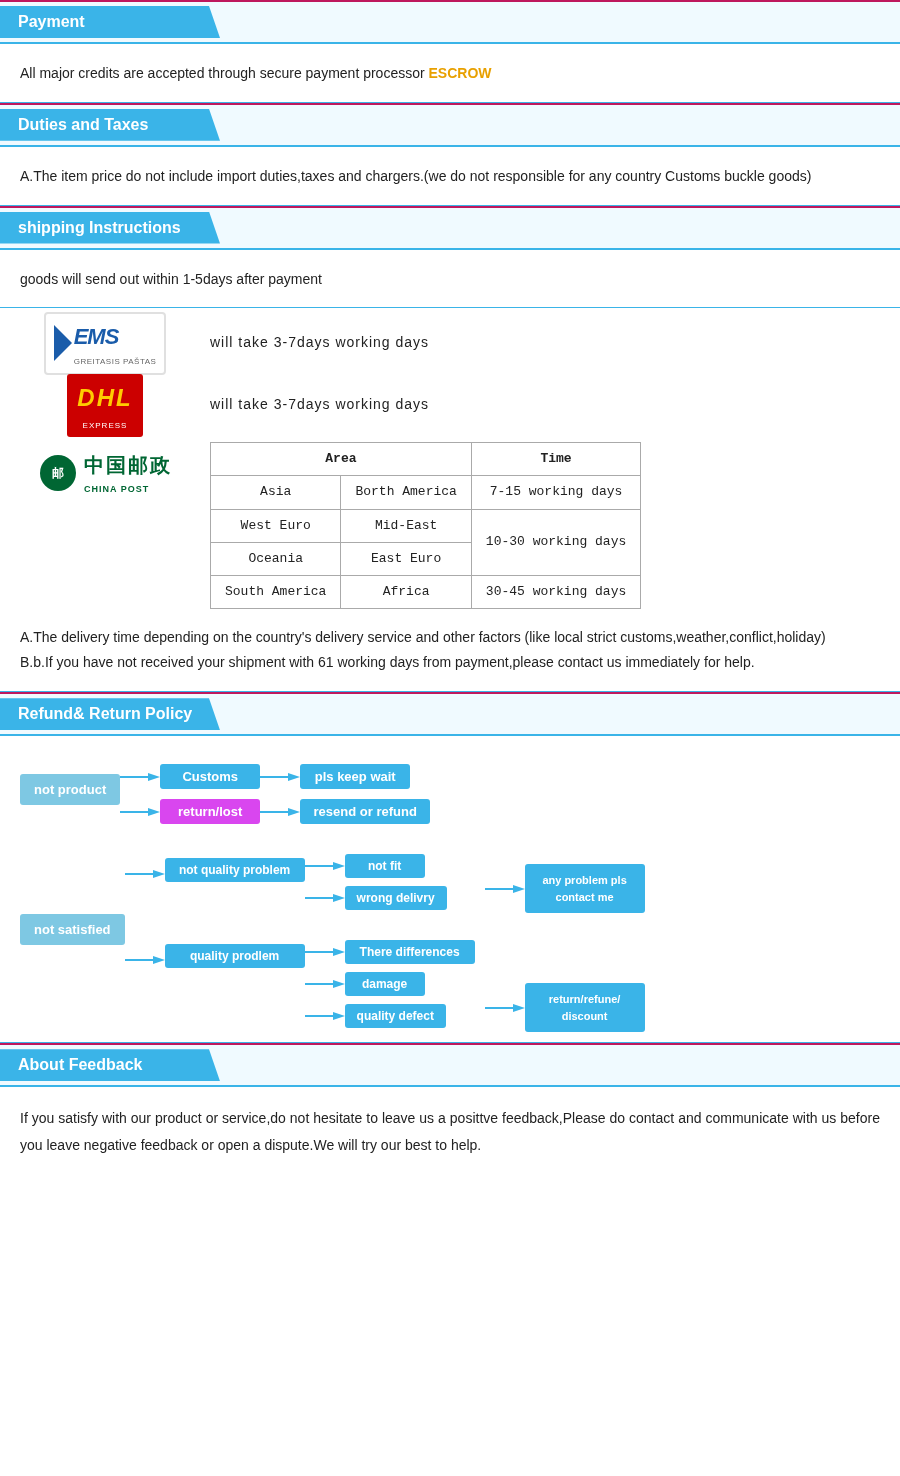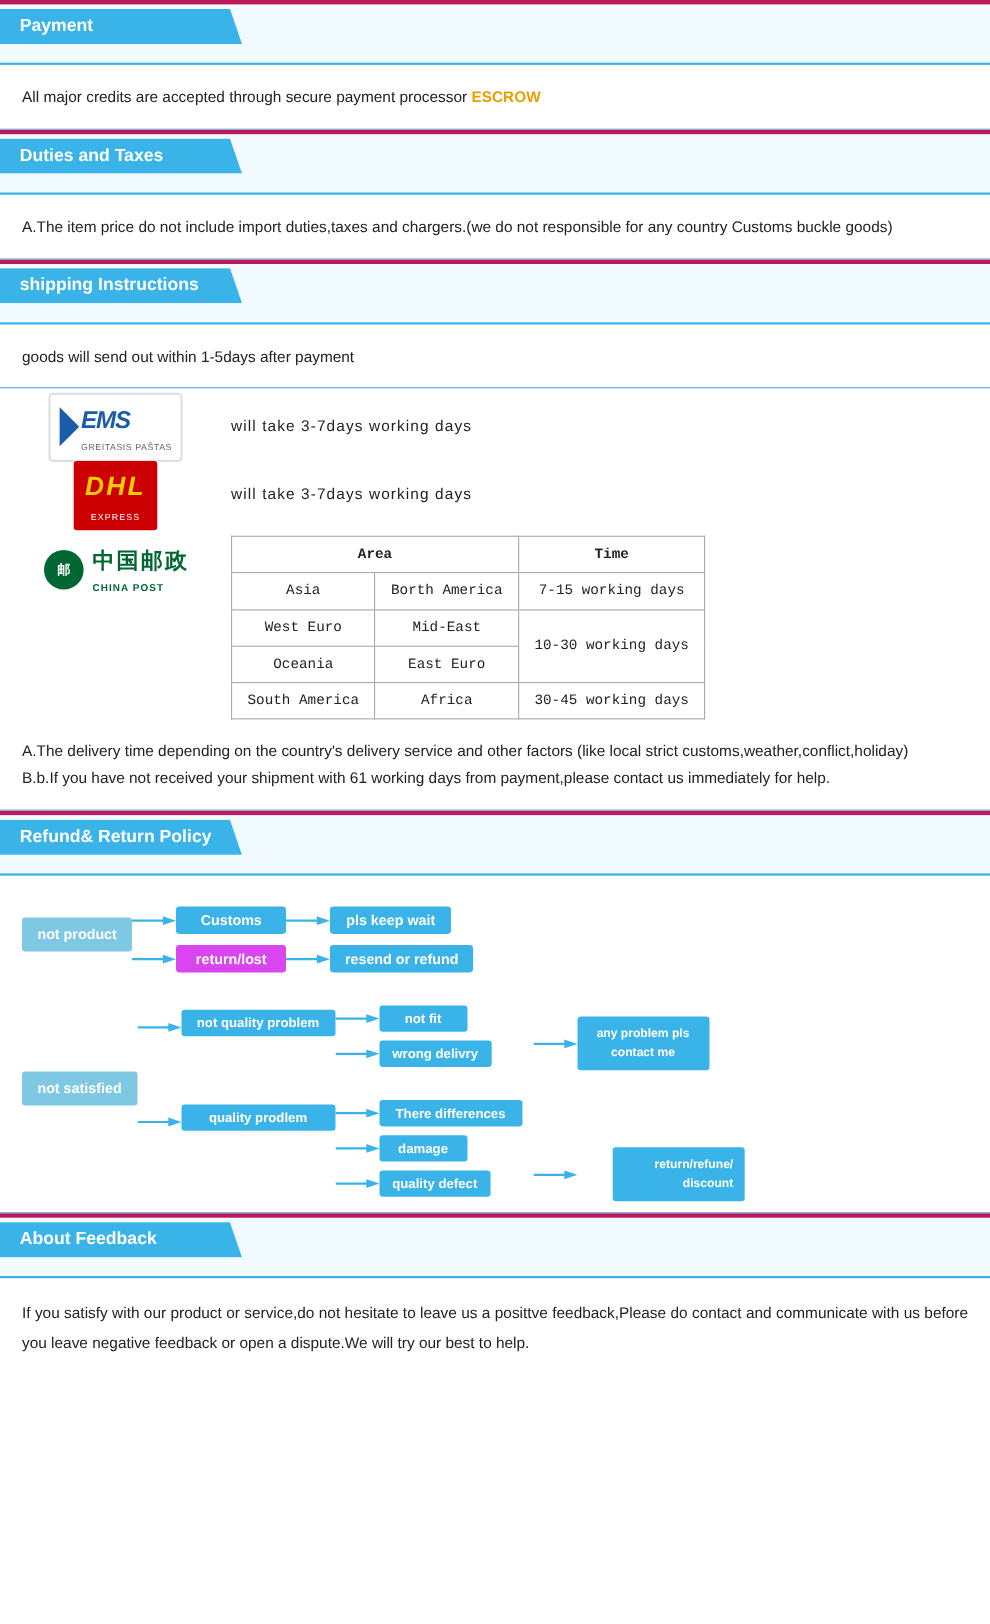--- a/index.html
+++ b/index.html
@@ -20,23 +20,23 @@
       font-size: 16px;
       font-weight: bold;
       padding: 7px 18px;
       display: inline-block;
       position: relative;
       margin-bottom: 0;
       clip-path: polygon(0 0, 95% 0, 100% 100%, 0 100%);
       min-width: 220px;
     }
     .section-header-wrap {
-      border-top: 4px solid #be185d;
+      border-top: 2px solid #be185d;
       border-bottom: 2px solid #3ab4e8;
-      padding: 4px 0 17px 0;
+      padding: 4px 0 4px 0;
       margin-bottom: 8px;
       background: #f0faff;
     }
 
     .section-body {
       padding: 10px 20px 16px 20px;
       line-height: 1.7;
       color: #222;
     }
 
@@ -410,21 +410,21 @@
               <line x1="0" y1="10" x2="32" y2="10" stroke="#3ab4e8" stroke-width="2"></line>
               <polygon points="28,6 40,10 28,14" fill="#3ab4e8"></polygon>
             </svg>
           <div class="flow-box" style="background:#3ab4e8;color:#fff;min-width:120px;font-size:11px;text-align:center;padding:8px 10px;line-height:1.5;">any  problem  pls<br>contact  me</div>
         </div>
         <div style="display:flex;align-items:center;margin-top:30px;">
           <svg width="40" height="20">
               <line x1="0" y1="10" x2="32" y2="10" stroke="#3ab4e8" stroke-width="2"></line>
               <polygon points="28,6 40,10 28,14" fill="#3ab4e8"></polygon>
             </svg>
-          <div class="flow-box" style="background:#3ab4e8;color:#fff;min-width:120px;font-size:11px;text-align:right;padding:8px 10px;line-height:1.5;margin-left:32px;">return/refune/<br>discount</div>
+          <div class="flow-box" style="background:#3ab4e8;color:#fff;min-width:120px;font-size:11px;text-align:center;padding:8px 10px;line-height:1.5;">return/refune/<br>discount</div>
         </div>
       </div>
     </div>
 
   </div>
   <hr class="divider">
 </div>
 
 <div class="section">
   <div class="section-header-wrap">

